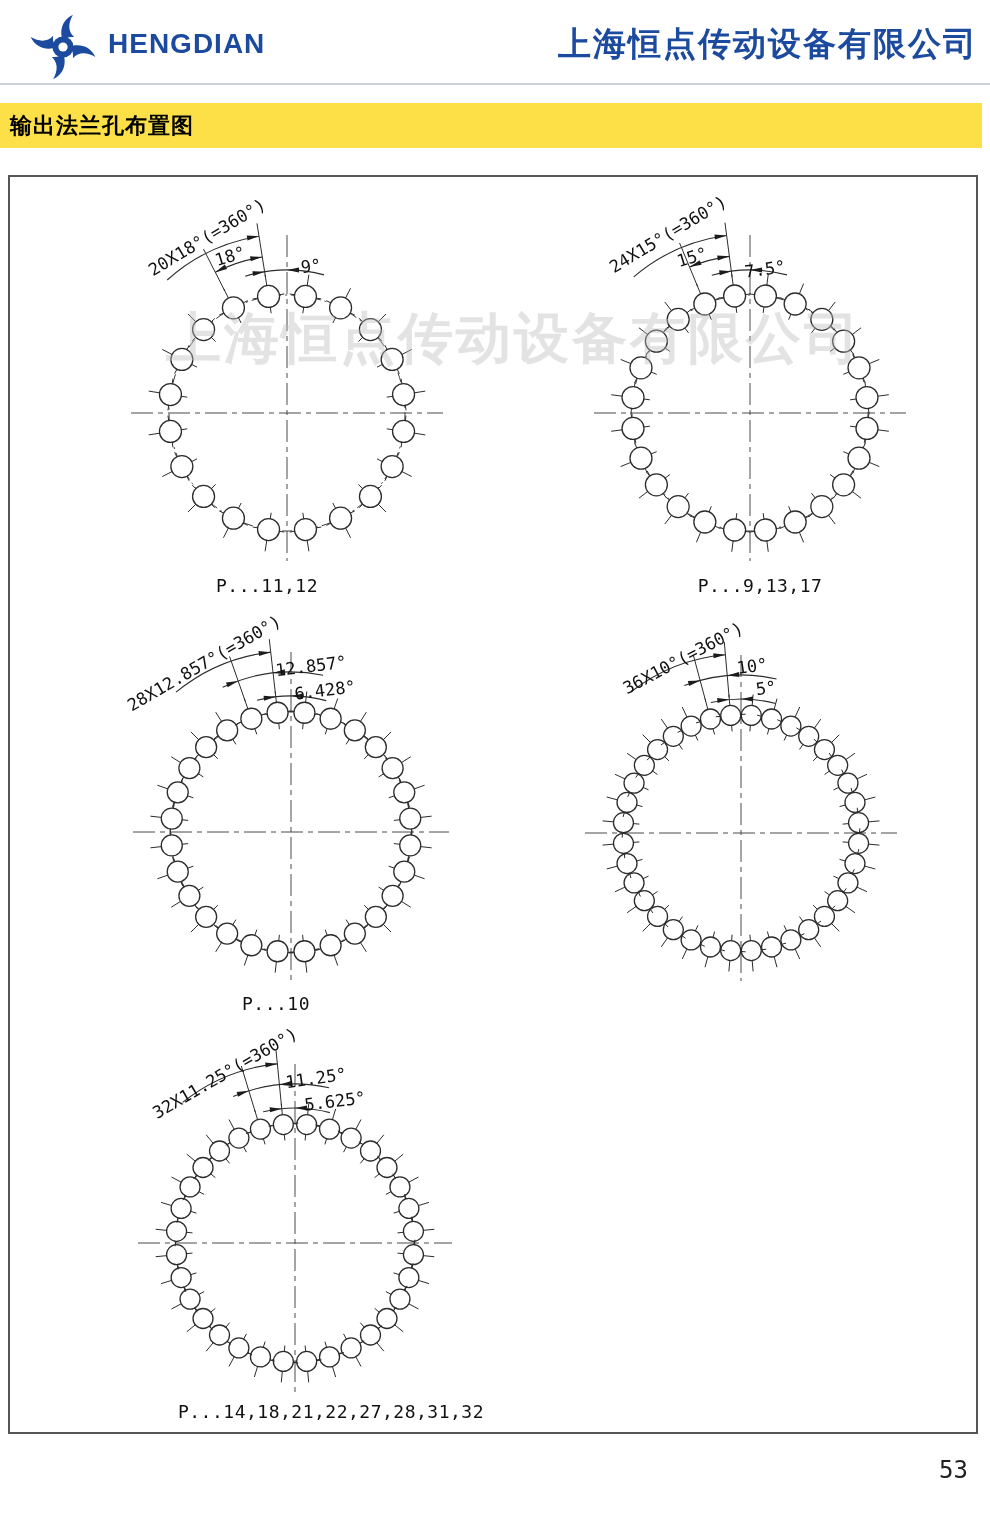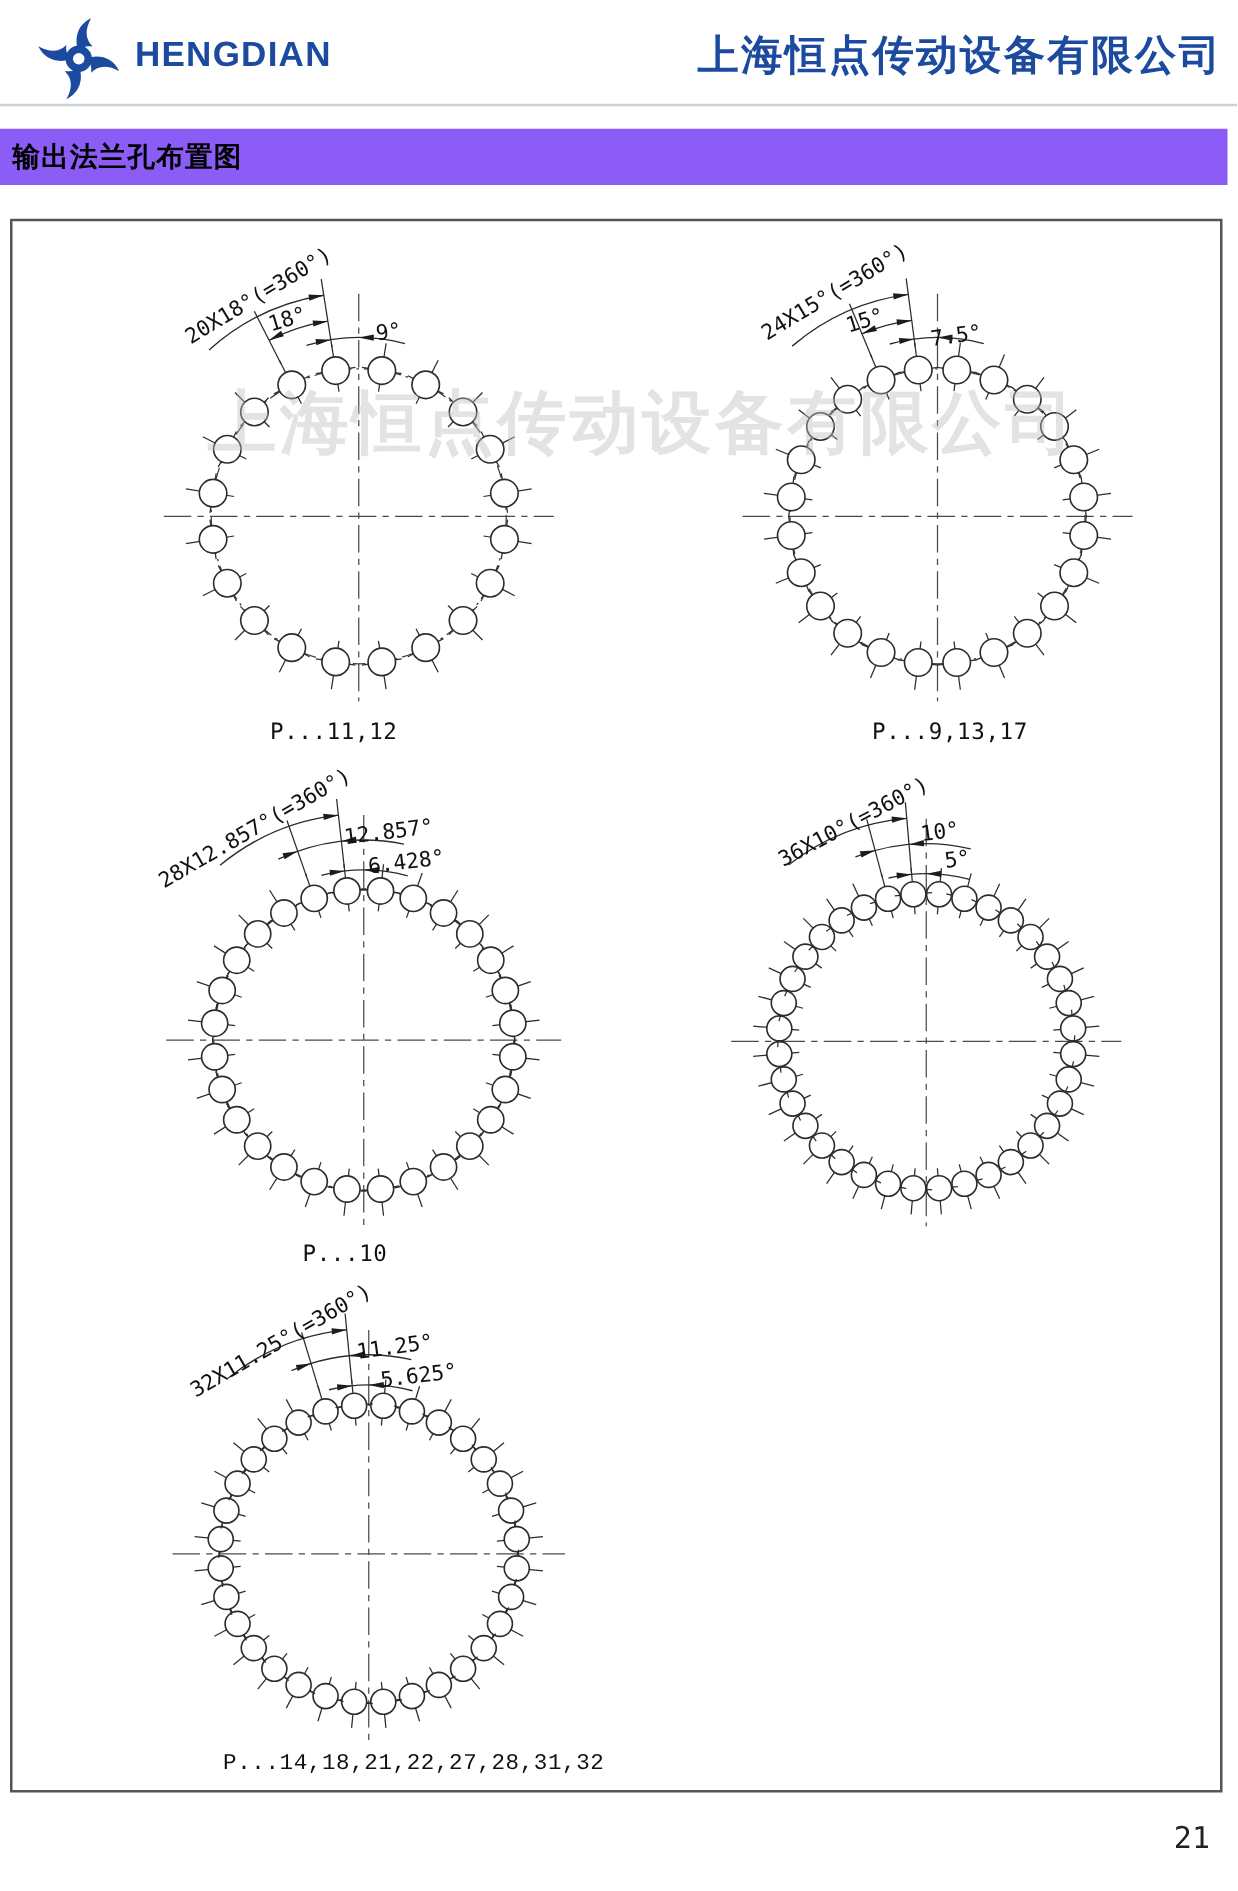--- a/index.html
+++ b/index.html
@@ -8,21 +8,21 @@
 
   
   .brand-logo{position:absolute;left:30px;top:13px;width:66px;height:68px;}
   .brand-text{position:absolute;left:108px;top:28px;font-size:28px;font-weight:bold;
               color:#1b4a9e;letter-spacing:1px;font-family:"Liberation Sans",sans-serif;}
   .company-name{position:absolute;right:12px;top:22px;font-size:33px;font-weight:bold;
                 color:#1b4a9e;letter-spacing:2px;font-family:"Liberation Serif",serif;white-space:nowrap;}
   .header-rule{position:absolute;left:0;top:83px;width:990px;height:2px;background:#c9d2da;}
 
   
-  .section-bar{position:absolute;left:0;top:103px;width:982px;height:45px;background:#8b5cf6;}
+  .section-bar{position:absolute;left:0;top:103px;width:982px;height:45px;background:#fde047;}
   .section-title{display:block;padding-left:10px;line-height:45px;font-size:22px;font-weight:bold;
                  color:#000;letter-spacing:1px;}
 
   
   .drawing-box{position:absolute;left:8px;top:175px;width:966px;height:1255px;
                border:2px solid #555;background:#fff;}
   #dwg{position:absolute;left:0;top:0;width:990px;height:1513px;pointer-events:none;}
 
   .watermark{position:absolute;left:166px;top:302px;font-size:55px;font-weight:bold;
              font-family:"Liberation Serif",serif;color:#bdbdbd;opacity:.42;letter-spacing:3px;
@@ -581,16 +581,16 @@
         <text class="dim-label" transform="translate(316 1078) rotate(-8)">11.25°</text>
         <text class="dim-label" transform="translate(335 1101) rotate(-7)">5.625°</text>
       </g>
     </svg>
 
   <div class="watermark">上海恒点传动设备有限公司</div>
 
   <div class="caption" style="left:267px;top:575px;">P...11,12</div>
   <div class="caption" style="left:760px;top:575px;">P...9,13,17</div>
   <div class="caption" style="left:276px;top:993px;">P...10</div>
-  <div class="caption" style="left:331px;top:1401px;font-family:Liberation Mono, monospace;">P...14,18,21,22,27,28,31,32</div>
-
-  <div class="page-number">21</div>
+  <div class="caption" style="left:331px;top:1401px;">P...14,18,21,22,27,28,31,32</div>
+
+  <div class="page-number">53</div>
 </div>
 
 </body></html>

